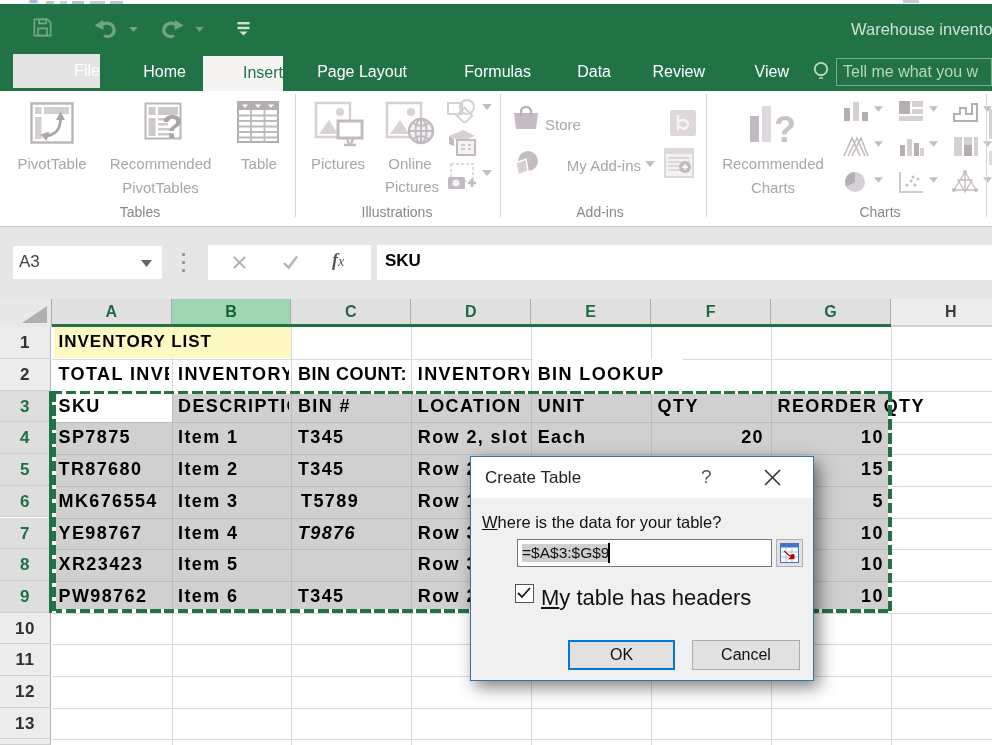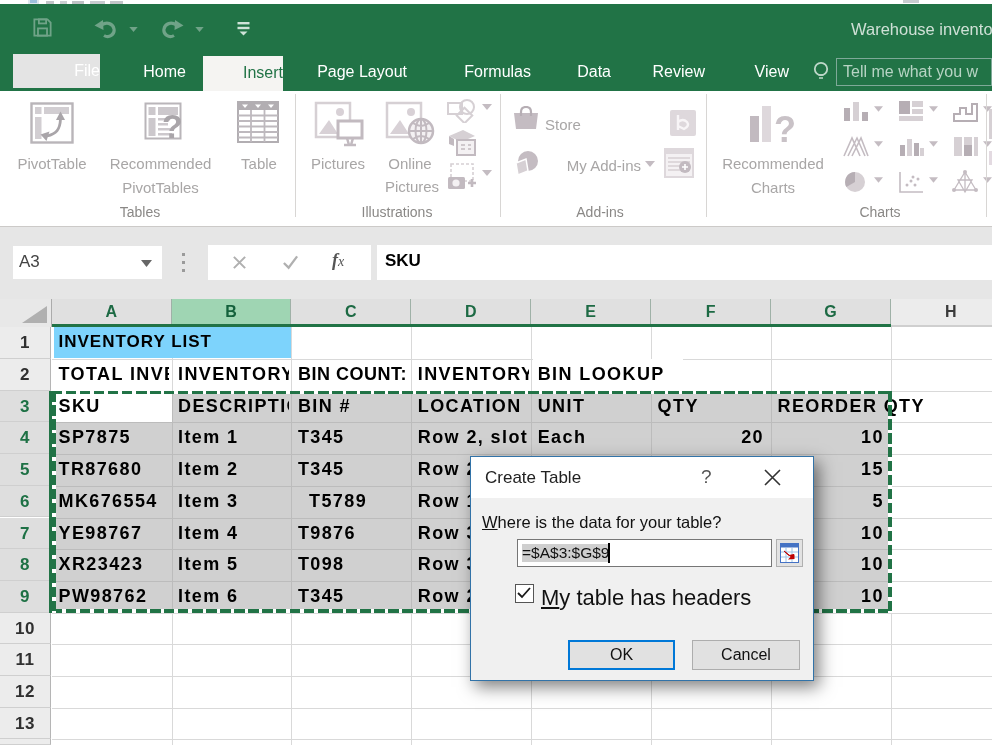--- a/index.html
+++ b/index.html
@@ -370,21 +370,21 @@
 <div class="rn sel" style="top:158.8px;height:31.7px;">6</div>
 <div class="rn sel" style="top:190.5px;height:31.7px;">7</div>
 <div class="rn sel" style="top:222.2px;height:31.7px;">8</div>
 <div class="rn sel" style="top:253.9px;height:31.7px;">9</div>
 <div class="rn" style="top:285.6px;height:31.7px;">10</div>
 <div class="rn" style="top:317.3px;height:31.7px;">11</div>
 <div class="rn" style="top:349.0px;height:31.7px;">12</div>
 <div class="rn" style="top:380.7px;height:31.7px;">13</div>
 <div class="rn" style="top:412.4px;height:5.6px;"></div>
 <div class="abs" style="left:49px;top:63.7px;width:3px;height:221.9px;background:#217346;"></div>
-<div class="cell" style="left:53.5px;top:0.3px;width:237px;height:30.7px;line-height:30.7px;font-size:17px;letter-spacing:1px;background:#7dd3fc;">INVENTORY LIST</div>
+<div class="cell" style="left:53.5px;top:0.3px;width:237px;height:30.7px;line-height:30.7px;font-size:17px;letter-spacing:1px;background:#fef9c3;">INVENTORY LIST</div>
 <div class="cell" style="left:53.5px;top:32.0px;width:115.5px;height:30.7px;line-height:30.7px;">TOTAL INVENTORY</div>
 <div class="cell" style="left:173.0px;top:32.0px;width:115.9px;height:30.7px;line-height:30.7px;">INVENTORY</div>
 <div class="cell" style="left:292.9px;top:32.0px;width:115.9px;height:30.7px;line-height:30.7px;letter-spacing:0.5px;">BIN COUNT:</div>
 <div class="cell" style="left:412.8px;top:32.0px;width:115.9px;height:30.7px;line-height:30.7px;">INVENTORY</div>
 <div class="cell" style="left:532.7px;top:32.0px;width:150px;height:30.7px;line-height:30.7px;background:#fff;">BIN LOOKUP</div>
 <div class="cell" style="left:53.5px;top:63.7px;width:115.5px;height:30.7px;line-height:30.7px;">SKU</div>
 <div class="cell" style="left:173.0px;top:63.7px;width:115.9px;height:30.7px;line-height:30.7px;">DESCRIPTION</div>
 <div class="cell" style="left:292.9px;top:63.7px;width:115.9px;height:30.7px;line-height:30.7px;">BIN #</div>
 <div class="cell" style="left:532.7px;top:63.7px;width:115.9px;height:30.7px;line-height:30.7px;">UNIT</div>
 <div class="cell" style="left:412.8px;top:63.7px;width:115.9px;height:30.7px;line-height:30.7px;">LOCATION</div>
@@ -398,33 +398,32 @@
 <div class="cell num" style="left:651.1px;top:95.4px;width:116.9px;height:30.7px;line-height:30.7px;">20</div>
 <div class="cell num" style="left:771.0px;top:95.4px;width:116.9px;height:30.7px;line-height:30.7px;">10</div>
 <div class="cell" style="left:53.5px;top:127.1px;width:115.5px;height:30.7px;line-height:30.7px;">TR87680</div>
 <div class="cell" style="left:173.0px;top:127.1px;width:115.9px;height:30.7px;line-height:30.7px;">Item 2</div>
 <div class="cell" style="left:292.9px;top:127.1px;width:115.9px;height:30.7px;line-height:30.7px;">T345</div>
 <div class="cell" style="left:412.8px;top:127.1px;width:115.9px;height:30.7px;line-height:30.7px;">Row 2, slot 2</div>
 <div class="cell" style="left:532.7px;top:127.1px;width:115.9px;height:30.7px;line-height:30.7px;">Each</div>
 <div class="cell num" style="left:771.0px;top:127.1px;width:116.9px;height:30.7px;line-height:30.7px;">15</div>
 <div class="cell" style="left:53.5px;top:158.8px;width:115.5px;height:30.7px;line-height:30.7px;">MK676554</div>
 <div class="cell" style="left:173.0px;top:158.8px;width:115.9px;height:30.7px;line-height:30.7px;">Item 3</div>
-<div class="cell" style="left:304px;top:158.8px;width:115.9px;height:30.7px;line-height:30.7px;">T5789</div>
+<div class="cell" style="left:296px;top:158.8px;width:115.9px;height:30.7px;line-height:30.7px;">T5789</div>
 <div class="cell" style="left:412.8px;top:158.8px;width:115.9px;height:30.7px;line-height:30.7px;">Row 1, slot 1</div>
 <div class="cell" style="left:532.7px;top:158.8px;width:115.9px;height:30.7px;line-height:30.7px;">Each</div>
 <div class="cell num" style="left:771.0px;top:158.8px;width:116.9px;height:30.7px;line-height:30.7px;">5</div>
 <div class="cell" style="left:53.5px;top:190.5px;width:115.5px;height:30.7px;line-height:30.7px;">YE98767</div>
 <div class="cell" style="left:173.0px;top:190.5px;width:115.9px;height:30.7px;line-height:30.7px;">Item 4</div>
-<div class="cell" style="left:292.9px;top:190.5px;width:115.9px;height:30.7px;line-height:30.7px;">T9876</div>
+<div class="cell" style="left:292.9px;top:190.5px;width:115.9px;height:30.7px;line-height:30.7px;font-style:italic;">T9876</div>
 <div class="cell" style="left:412.8px;top:190.5px;width:115.9px;height:30.7px;line-height:30.7px;">Row 3, slot 1</div>
 <div class="cell" style="left:532.7px;top:190.5px;width:115.9px;height:30.7px;line-height:30.7px;">Each</div>
 <div class="cell num" style="left:771.0px;top:190.5px;width:116.9px;height:30.7px;line-height:30.7px;">10</div>
 <div class="cell" style="left:53.5px;top:222.2px;width:115.5px;height:30.7px;line-height:30.7px;">XR23423</div>
 <div class="cell" style="left:173.0px;top:222.2px;width:115.9px;height:30.7px;line-height:30.7px;">Item 5</div>
-<div class="cell" style="left:292.9px;top:222.2px;width:115.9px;height:30.7px;line-height:30.7px;">T098</div>
 <div class="cell" style="left:412.8px;top:222.2px;width:115.9px;height:30.7px;line-height:30.7px;">Row 3, slot 2</div>
 <div class="cell" style="left:532.7px;top:222.2px;width:115.9px;height:30.7px;line-height:30.7px;">Each</div>
 <div class="cell num" style="left:771.0px;top:222.2px;width:116.9px;height:30.7px;line-height:30.7px;">10</div>
 <div class="cell" style="left:53.5px;top:253.9px;width:115.5px;height:30.7px;line-height:30.7px;">PW98762</div>
 <div class="cell" style="left:173.0px;top:253.9px;width:115.9px;height:30.7px;line-height:30.7px;">Item 6</div>
 <div class="cell" style="left:292.9px;top:253.9px;width:115.9px;height:30.7px;line-height:30.7px;">T345</div>
 <div class="cell" style="left:412.8px;top:253.9px;width:115.9px;height:30.7px;line-height:30.7px;">Row 2, slot 3</div>
 <div class="cell" style="left:532.7px;top:253.9px;width:115.9px;height:30.7px;line-height:30.7px;">Each</div>
 <div class="cell num" style="left:771.0px;top:253.9px;width:116.9px;height:30.7px;line-height:30.7px;">10</div>
 <div class="ant-h" style="left:52px;top:63.7px;width:839.5px;"></div>

